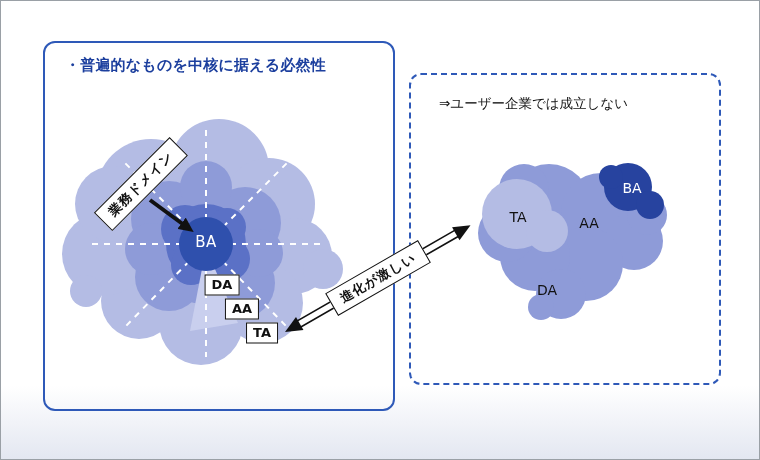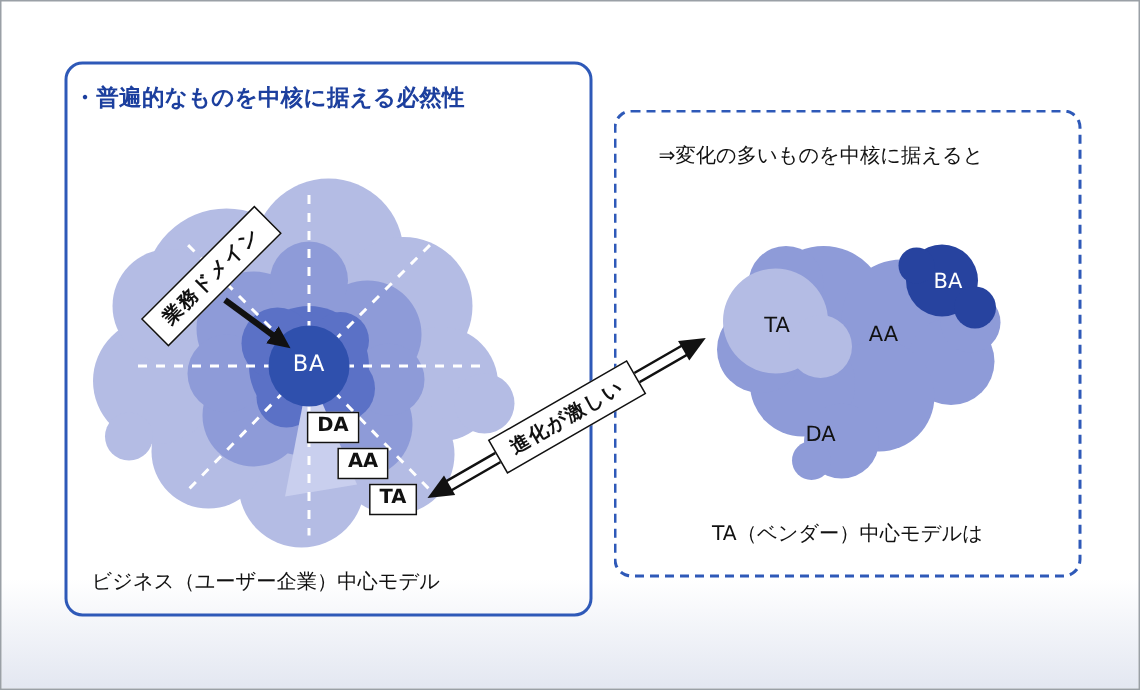--- a/index.html
+++ b/index.html
@@ -3,21 +3,21 @@
 <meta charset="utf-8">
 <style>
   html,body{margin:0;padding:0;background:#ffffff;}
   .canvas{
     position:relative;width:760px;height:460px;box-sizing:border-box;
     border:1px solid #9aa0a6;overflow:hidden;
     background:linear-gradient(180deg,#ffffff 0%,#ffffff 84%,#e3e7f1 100%);
     font-family:"DejaVu Sans","Liberation Sans",sans-serif;color:#111;
   }
   .panel{position:absolute;box-sizing:border-box;border-radius:12px;z-index:0;}
-  .panel-left{left:42px;top:40px;width:352px;height:370px;border:2.5px solid #2e59b8;padding:13px 4px;}
+  .panel-left{left:42px;top:40px;width:352px;height:370px;border:2.5px solid #2e59b8;padding:13px 20px;}
   .panel-right{left:408px;top:72px;width:312px;height:312px;border:2.5px dashed #2e59b8;padding:13px 14px;}
   .panel-title{color:#1c3f9e;font-weight:bold;font-size:15px;letter-spacing:.2px;white-space:nowrap;}
   .panel-sub{color:#111;font-size:13.5px;margin-top:7px;margin-left:14px;white-space:nowrap;}
   .caption{position:absolute;font-size:13.5px;color:#111;}
   .caption-left{left:16px;bottom:12px;white-space:nowrap;}
   .caption-right{left:0;right:0;bottom:16px;text-align:center;line-height:22px;}
   svg.overlay{position:absolute;left:0;top:0;z-index:1;pointer-events:none;}
   .label{position:absolute;z-index:2;font-weight:normal;transform:translate(-50%,-50%);white-space:nowrap;}
   .core-ba{color:#ffffff;font-size:15px;letter-spacing:.5px;}
   .blob-word{font-size:14px;color:#111;}
@@ -33,27 +33,25 @@
     transform:translate(-50%,-50%) rotate(var(--rot));letter-spacing:1px;
   }
 </style>
 </head>
 <body>
 
 <div class="canvas">
 
   <div class="panel panel-left">
     <div class="panel-title">・普遍的なものを中核に据える必然性</div>
-    <div class="caption caption-left">ビジネス（ユーザー企業）中心モデル</div>
   </div>
 
   <div class="panel panel-right">
-    <div class="panel-sub">⇒変化の多いものを中核に据えると</div>
+    <div class="panel-sub">⇒ユーザー企業では成立しない</div>
     <div class="caption caption-right">
-      <div>TA（ベンダー）中心モデルは</div>
     </div>
   </div>
 
   <svg class="overlay" width="760" height="460" viewBox="0 0 760 460">
     <defs>
       <marker id="ah" markerUnits="userSpaceOnUse" markerWidth="16" markerHeight="14" refX="3" refY="7" orient="auto">
         <path d="M0,0 L15,7 L0,14 Z" fill="#111"></path>
       </marker>
     </defs>
 

